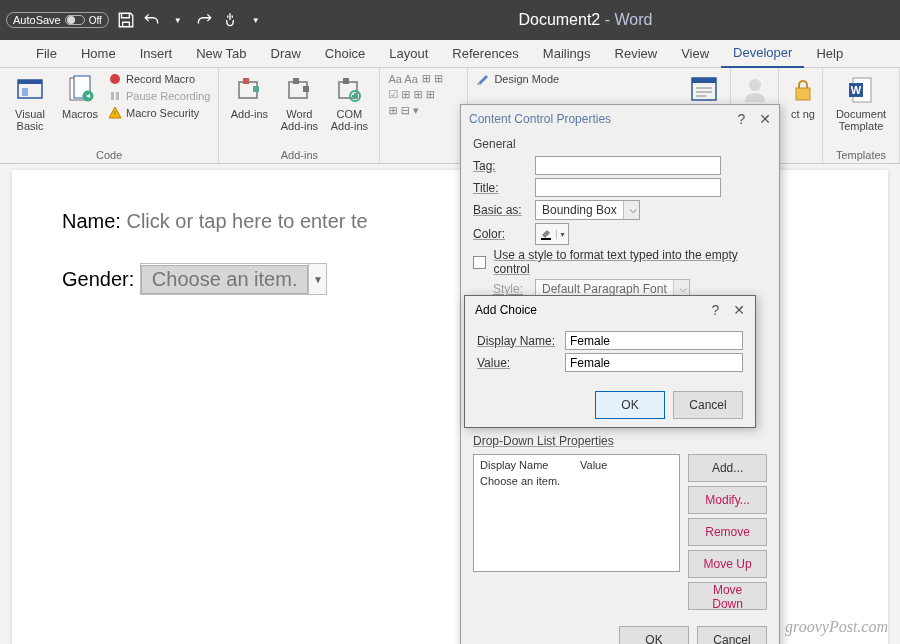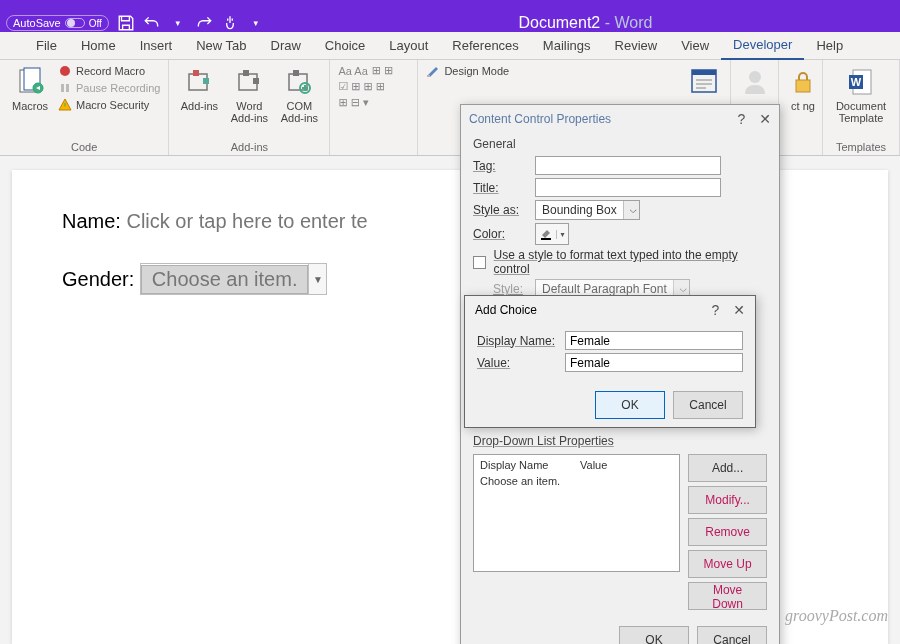--- a/index.html
+++ b/index.html
@@ -1,19 +1,19 @@
 <!DOCTYPE html>
 <html><head>
 <meta charset="utf-8">
 <style>
 * { box-sizing: border-box; margin: 0; padding: 0; font-family: "Segoe UI", Tahoma, sans-serif; }
 body { background: #f3f3f3; width: 900px; height: 644px; overflow: hidden; position: relative; }
 
 
-.titlebar { height: 32px; background: #6d28d9; color: #fff; display: flex; align-items: flex-end; font-size: 12px; }
+.titlebar { height: 40px; background: #404040; color: #fff; display: flex; align-items: center; font-size: 12px; }
 .titlebar .qat { display: flex; align-items: center; gap: 8px; padding: 0 6px; }
 .titlebar .qat .autosave { border: 1px solid rgba(255,255,255,.5); border-radius: 10px; padding: 1px 6px; display: flex; align-items: center; gap: 4px; font-size: 11px; }
 .titlebar .qat .pill { width: 20px; height: 10px; border: 1px solid rgba(255,255,255,.6); border-radius: 6px; position: relative; }
 .titlebar .qat .pill::after { content:''; position:absolute; left:1px; top:0px; width:8px; height:8px; border-radius:50%; background:rgba(255,255,255,.8); }
 .titlebar .qat .qicon { width: 18px; height: 18px; display:flex; align-items:center; justify-content:center; color:#fff; }
 .titlebar .doctitle { flex:1; text-align:center; font-size:16px; }
 .titlebar .doctitle .dim { color: #b9c6de; }
 
 
 .tabs { height: 28px; background:#f3f2f1; display:flex; align-items:flex-end; padding:0 24px; border-bottom:1px solid #d0d0d0; font-size:13px; }
@@ -68,21 +68,21 @@
 .btn.disabled { color:#be185d; }
 .btn.primary { border:1.5px solid #0067c0; background:#e5f1fb; }
 .btnrow { display:flex; justify-content:flex-end; gap:8px; padding:8px 12px; }
 
 
 .dialog.addchoice { left:464px; top:295px; width:292px; background:#f0f0f0; border:1px solid #666; z-index:5; }
 .addchoice .dlg-title { color:#000; font-size:12px; padding:6px 10px; }
 .addchoice .frow .flabel { width:82px; }
 .addchoice input[type=text] { width:178px; }
 
-.watermark { position:absolute; right:12px; bottom:19px; font-family:Georgia, 'Times New Roman', serif; font-style:italic; color:#aaa; font-size:16px; }
+.watermark { position:absolute; right:12px; bottom:8px; font-family:Georgia, 'Times New Roman', serif; font-style:italic; color:#aaa; font-size:16px; }
 </style>
 </head>
 <body>
 
 <div class="titlebar">
   <div class="qat">
     <div class="autosave">
       <span>AutoSave</span>
       <span class="pill"></span>
       <span style="font-size:10px">Off</span>
@@ -130,20 +130,30 @@
   <div class="tab active">Developer</div>
   <div class="tab">Help</div>
 </div>
 
 <div class="ribbon">
   <div class="group">
     <div class="group-body">
       <div class="bigbtn">
         <div class="ic">
             <svg viewBox="0 0 32 32">
+              <rect x="4" y="6" width="24" height="18" fill="none" stroke="#2b579a" stroke-width="1.5"></rect>
+              <rect x="4" y="6" width="24" height="4" fill="#2b579a"></rect>
+              <path d="M8 14h6v8H8z" fill="#8db3e2"></path>
+            </svg>
+          </div>
+        <div>Visual Basic</div>
+      </div>
+      <div class="bigbtn">
+        <div class="ic">
+            <svg viewBox="0 0 32 32">
               <rect x="6" y="4" width="16" height="22" fill="#fff" stroke="#666"></rect>
               <rect x="10" y="2" width="16" height="22" fill="#fff" stroke="#2b579a"></rect>
               <circle cx="24" cy="22" r="5" fill="#4a8" stroke="#2a6"></circle>
               <path d="M22 22l4-2v4z" fill="#fff"></path>
             </svg>
           </div>
         <div>Macros</div>
       </div>
       <div class="smallrows">
         <div class="row">
@@ -338,21 +348,21 @@
     <div class="fs-label">General</div>
     <div class="frow">
         <span class="flabel u">Tag:</span>
         <input type="text" style="">
       </div>
     <div class="frow">
         <span class="flabel u">Title:</span>
         <input type="text" style="">
       </div>
     <div class="frow">
-        <span class="flabel u">Style as:</span>
+        <span class="flabel u">Basic as:</span>
         <span class="combo">
           <span>Bounding Box</span>
           <span class="drop">⌵</span>
         </span>
       </div>
     <div class="frow">
         <span class="flabel u">Color:</span>
         <span class="colorbtn">
           <span class="sw">
             <svg width="14" height="14" viewBox="0 0 14 14">

